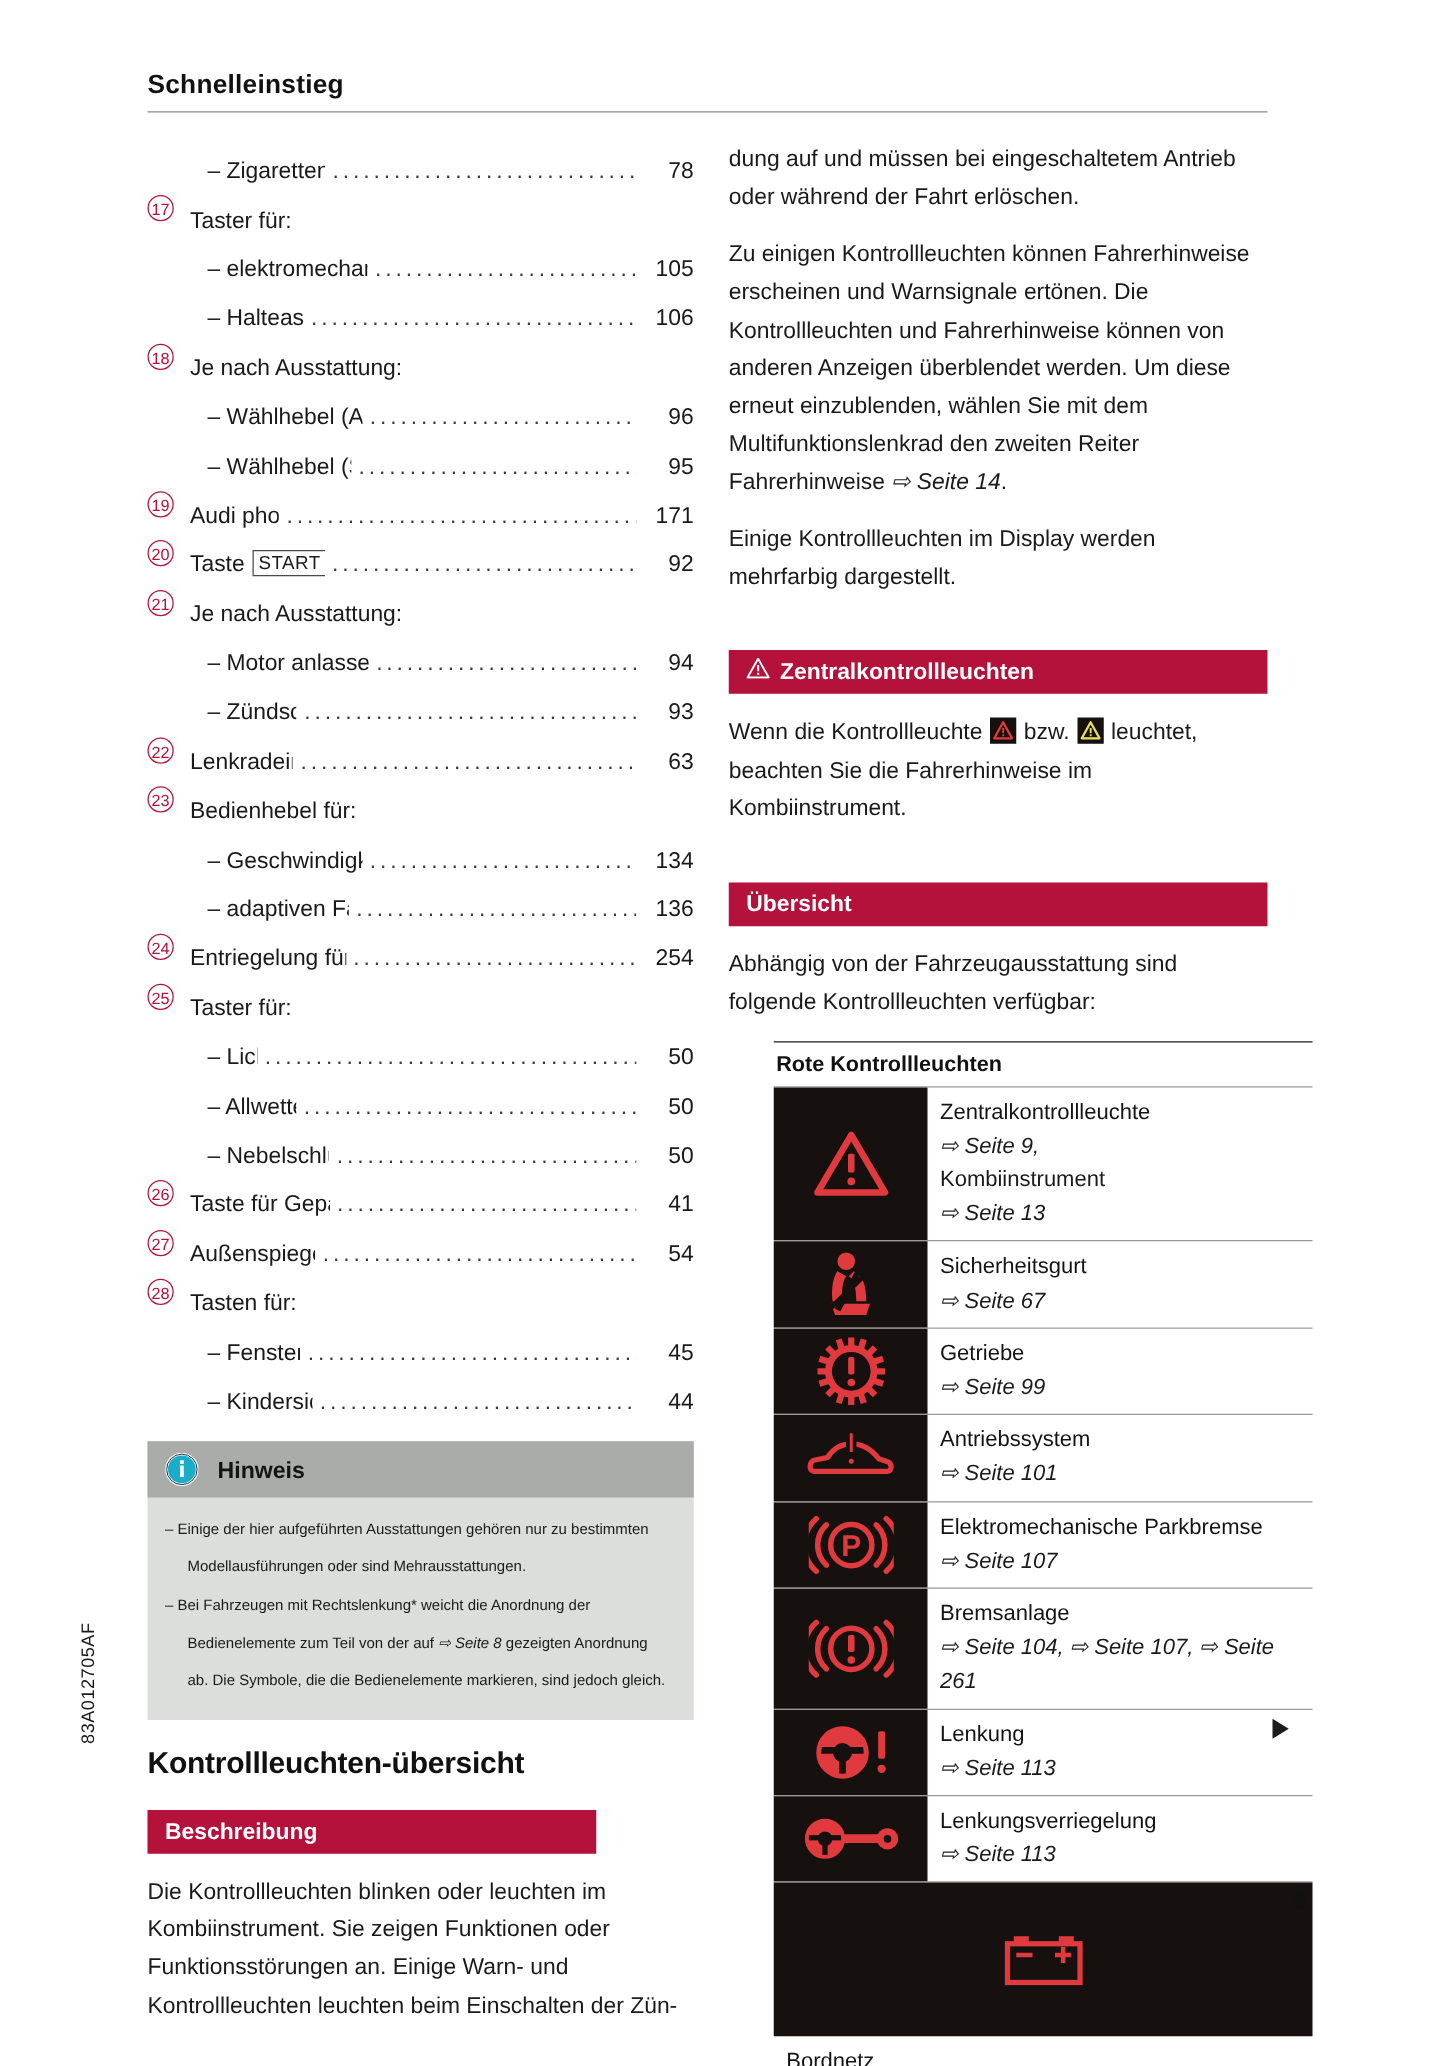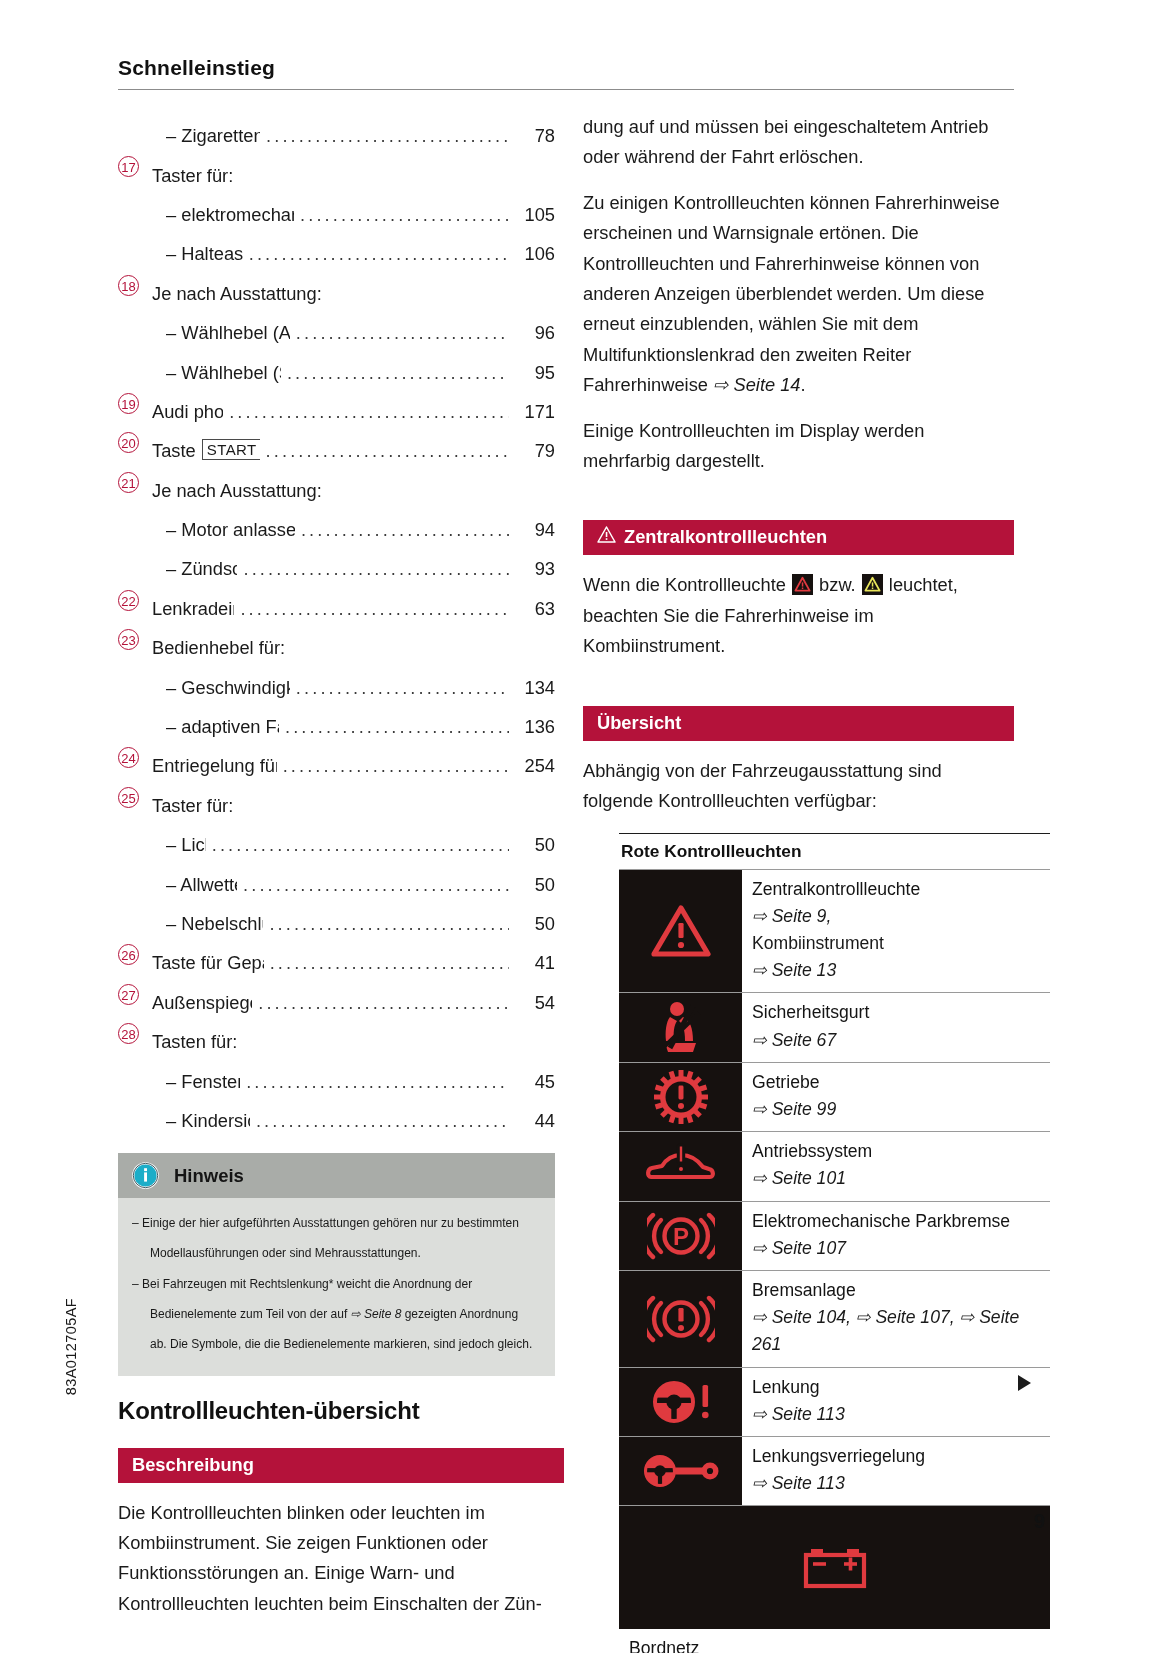--- a/index.html
+++ b/index.html
@@ -185,21 +185,21 @@
     font-size: 18.3px;
     font-weight: bold;
     padding: 6px 0 7px 14px;
     margin-top: 18px;
     box-sizing: border-box;
     display: flex;
     align-items: center;
     gap: 8px;
   }
   .redbar.in-right { width: 431px; margin-top: 44px; }
-  .redbar.in-left { width: 446px; }
+  .redbar.in-left { width: 359px; }
 
   .para {
     font-size: 18.3px;
     line-height: 30.4px;
     margin-top: 15px;
   }
   .para.tight { margin-top: 0; }
 
   em.ref {
     font-style: italic;
@@ -339,21 +339,21 @@
           <div class="leg-text">Audi phone box</div>
           <div class="leg-dots">............................................................</div>
           <div class="leg-page">171</div>
         </div>
         <div class="leg-row">
           <div class="leg-num">
             <div class="num-circle">20</div>
           </div>
           <div class="leg-text">Taste <span class="keycap">START ENGINE STOP</span></div>
           <div class="leg-dots">............................................................</div>
-          <div class="leg-page">79</div>
+          <div class="leg-page">92</div>
         </div>
         <div class="leg-row">
           <div class="leg-num">
             <div class="num-circle">21</div>
           </div>
           <div class="leg-text">Je nach Ausstattung:</div>
           <div class="leg-dots"></div>
           <div class="leg-page"></div>
         </div>
         <div class="leg-row">

